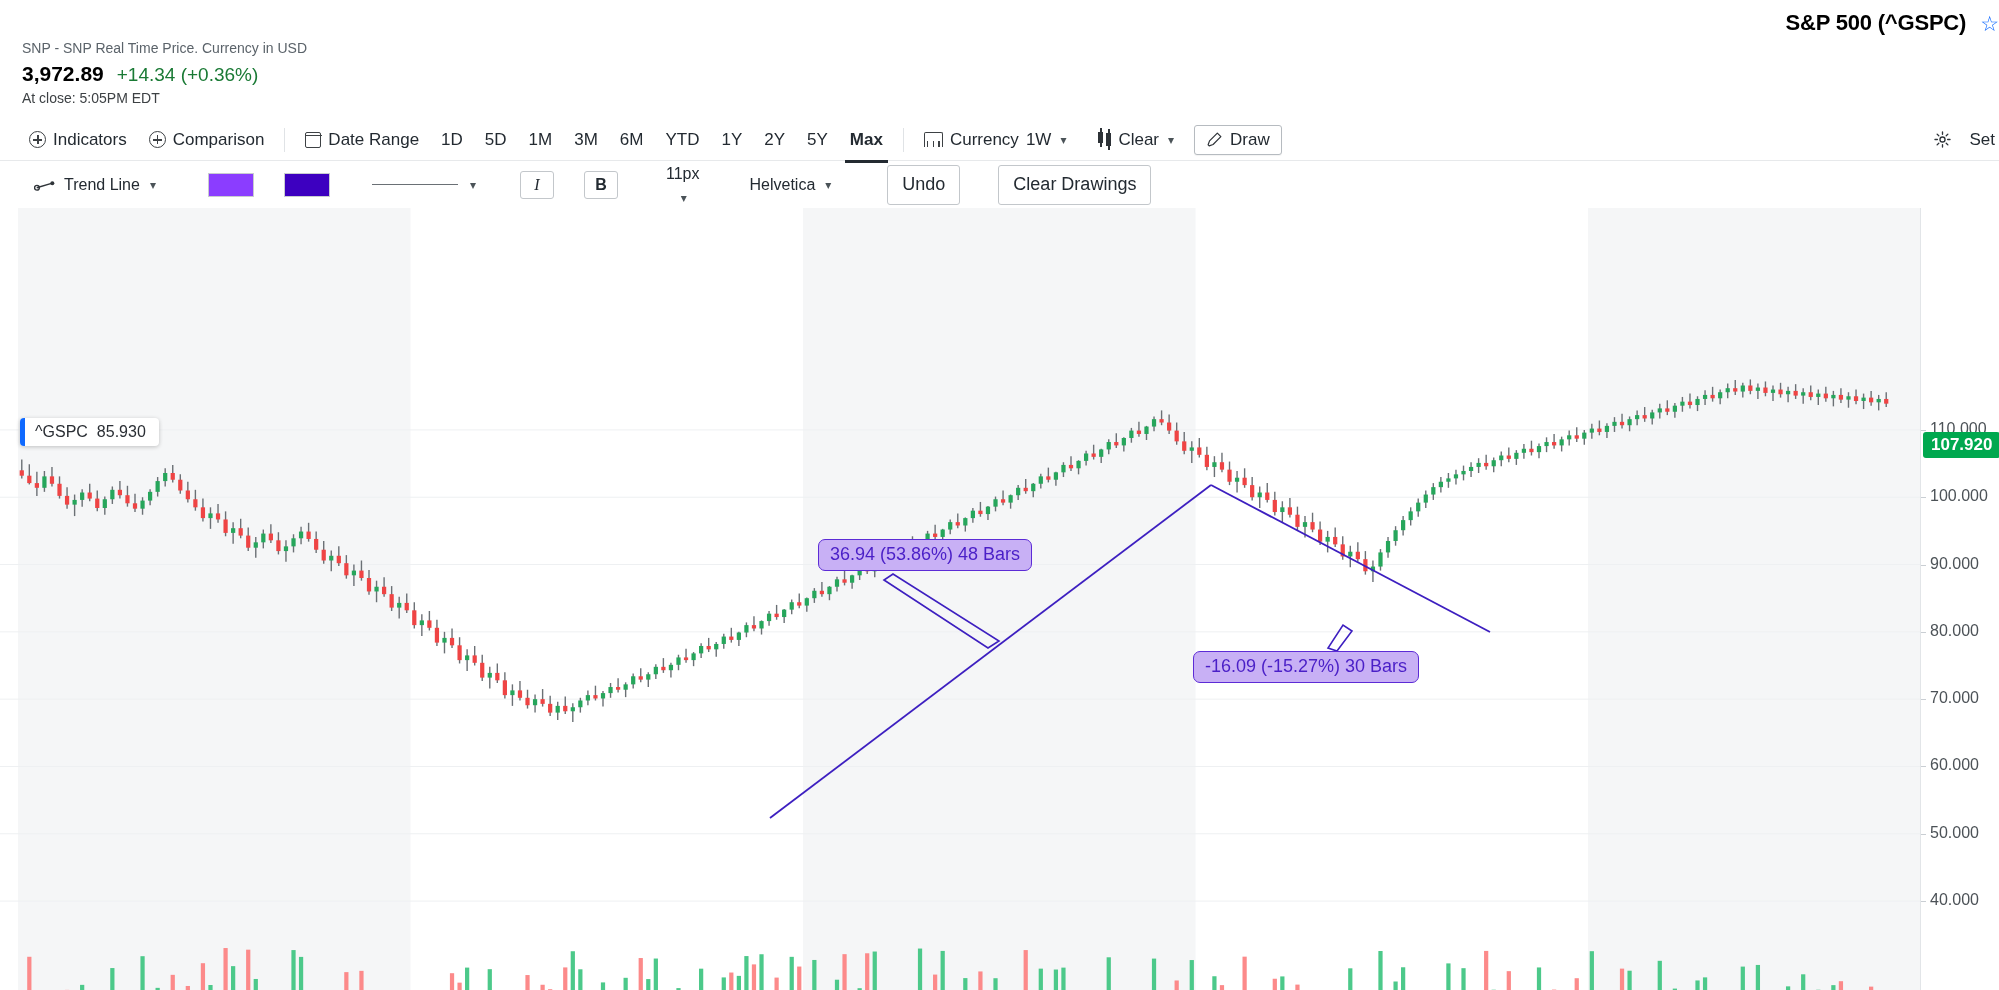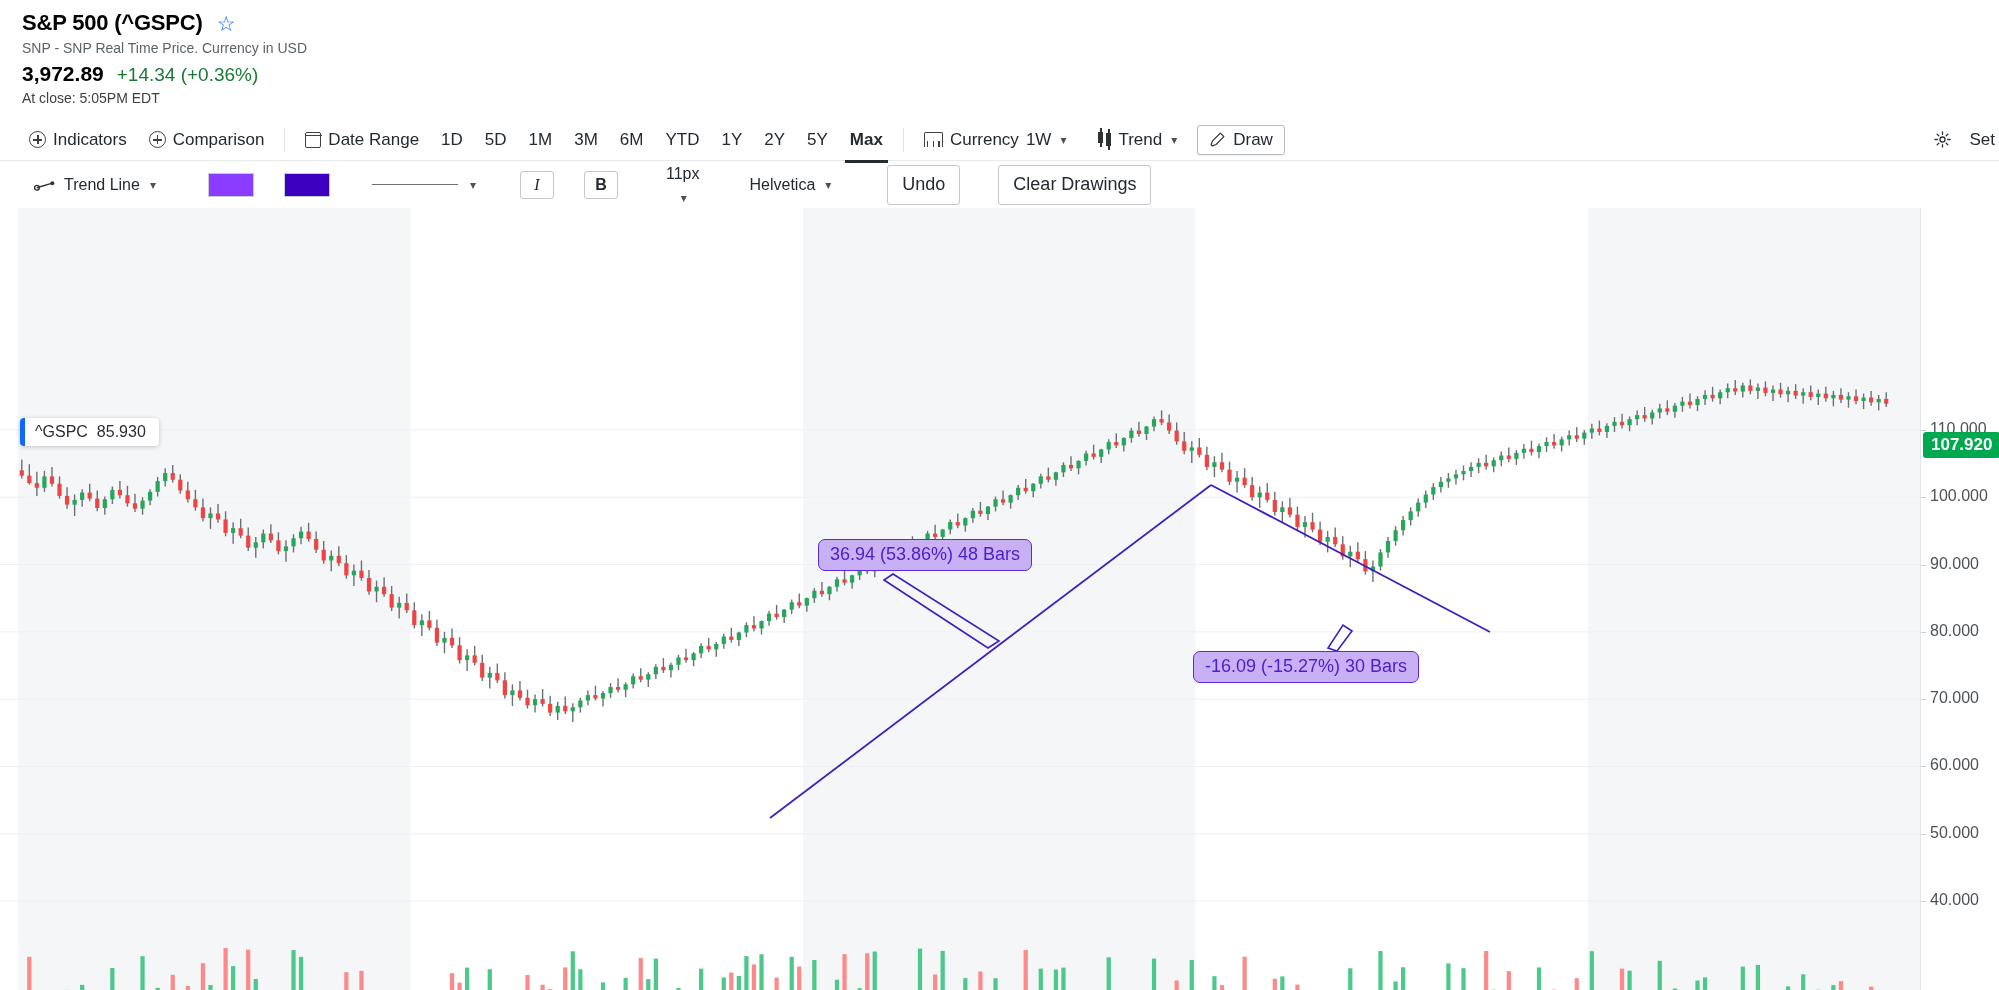--- a/index.html
+++ b/index.html
@@ -6,21 +6,21 @@
   html, body {
     width: 1999px; height: 990px;
     background: #ffffff;
     font-family: "Liberation Sans", sans-serif;
     overflow: hidden;
     color: #232a31;
   }
 
   
   #header { padding: 10px 0 0 22px; }
-  .title-row { display: flex; align-items: center; gap: 14px; }
+  .title-row { display: flex; align-items: center; gap: 14px; justify-content: flex-end; }
   #quote-title { font-size: 22px; font-weight: bold; letter-spacing: -.2px; color:#000; }
   #star-icon { font-size: 21px; color: #0f69ff; line-height: 1; cursor: pointer; }
   #quote-sub { font-size: 14px; color: #5b636a; margin-top: 4px; }
   .price-row { display: flex; align-items: baseline; gap: 13px; margin-top: 6px; }
   #quote-price { font-size: 21px; font-weight: bold; color: #000; }
   #quote-change { font-size: 19px; color: #1a7a35; font-weight: 500; }
   #quote-time { font-size: 14px; color: #3d4144; margin-top: 4px; }
 
   
   #chart-toolbar {
@@ -225,21 +225,21 @@
     <span>Currency</span>
     <span>1W</span>
     <span class="caret">▾</span>
   </div>
 
   <div class="tb-item" style="margin-left:10px;">
     <span class="candle-icon">
         <b class="tall"></b>
         <b></b>
       </span>
-    <span>Trend</span>
+    <span>Clear</span>
     <span class="caret">▾</span>
   </div>
 
   <div id="draw-button">
     <svg class="pencil-icon" viewBox="0 0 24 24">
       <path d="M3 19.5l2-5.5L16 3l5 5-11 11-5.5 2z" fill="none" stroke="#2f3439" stroke-width="1.7" stroke-linejoin="round"></path>
     </svg>
     <span>Draw</span>
   </div>
 

